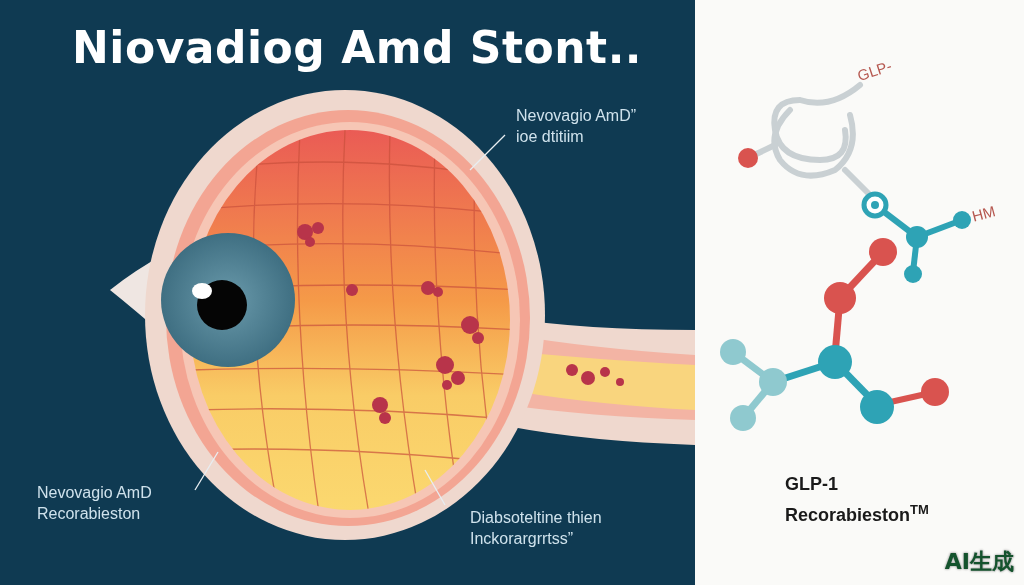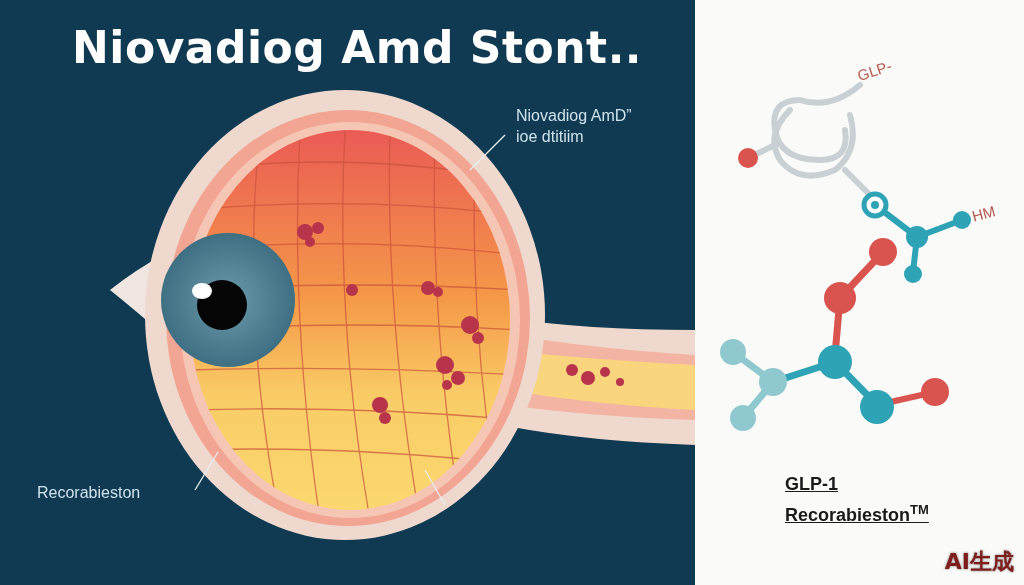--- a/index.html
+++ b/index.html
@@ -3,24 +3,24 @@
 <meta charset="utf-8">
 <style>
   html, body { margin: 0; padding: 0; }
   body { width: 1024px; height: 585px; overflow: hidden; position: relative; background: #fafaf8; font-family: "DejaVu Sans", "Liberation Sans", sans-serif; }
   .left-panel { position: absolute; left: 0; top: 0; width: 806px; height: 585px; background: #0f3a52; overflow: hidden; }
   .right-panel { position: absolute; left: 695px; top: 0; width: 329px; height: 585px; background: #fafaf8; }
   .title { position: absolute; left: 72px; top: 22px; color: #ffffff; font-weight: bold; font-size: 44px; letter-spacing: 0.5px; white-space: nowrap; font-family: "DejaVu Sans", sans-serif; }
   .label { position: absolute; color: #cfe2ec; font-size: 16px; line-height: 21px; white-space: nowrap; font-family: "Liberation Sans", sans-serif; }
   .label span { display: block; }
   .right-label { position: absolute; left: 785px; top: 471px; color: #1a1a1a; font-weight: bold; font-size: 18px; line-height: 26px; font-family: "Liberation Sans", sans-serif; }
-  .right-label span { display: block; text-decoration: underline; }
+  .right-label span { display: block; }
   .right-label sup { font-size: 13px; }
   .mol-text { position: absolute; color: #b5574f; font-size: 15px; font-family: "Liberation Sans", sans-serif; }
-  .watermark { position: absolute; right: 10px; bottom: 8px; color: #7f1d1d; font-weight: bold; font-size: 22px; text-shadow: 0 0 2px #999, 0 0 3px #bbb; font-family: "DejaVu Sans", sans-serif; }
+  .watermark { position: absolute; right: 10px; bottom: 8px; color: #14532d; font-weight: bold; font-size: 22px; text-shadow: 0 0 2px #999, 0 0 3px #bbb; font-family: "DejaVu Sans", sans-serif; }
   svg { position: absolute; left: 0; top: 0; }
 </style>
 </head>
 <body>
 
 <div class="left-panel">
   <svg width="695" height="585" viewBox="0 0 695 585">
     <defs>
       <linearGradient id="retina" x1="0" y1="0" x2="0" y2="1">
         <stop offset="0" stop-color="#ea5b55"></stop>
@@ -90,25 +90,30 @@
     <ellipse cx="202" cy="291" rx="10" ry="8" fill="#ffffff"></ellipse>
 
     <line x1="470" y1="170" x2="505" y2="135" stroke="#e8eef2" stroke-width="1.3"></line>
     <line x1="195" y1="490" x2="218" y2="452" stroke="#e8eef2" stroke-width="1.3"></line>
     <line x1="425" y1="470" x2="445" y2="505" stroke="#e8eef2" stroke-width="1.3"></line>
   </svg>
 
   <div class="title">Niovadiog Amd Stont..</div>
 
   <div class="label" style="left:516px; top:105px;">
-    <span>Niovadiog AmD”</span>
+    <span>Nevovagio AmD”</span>
     <span>ioe dtitiim</span>
   </div>
   <div class="label" style="left:37px; top:482px;">
+    <span>Nevovagio AmD</span>
     <span>Recorabieston</span>
+  </div>
+  <div class="label" style="left:470px; top:507px;">
+    <span>Diabsoteltine thien</span>
+    <span>Inckorargrrtss”</span>
   </div>
 </div>
 
 <div class="right-panel"></div>
 
 <svg width="1024" height="585" viewBox="0 0 1024 585" style="pointer-events:none;">
 
   <g fill="none" stroke="#c9d0d3" stroke-width="6" stroke-linecap="round">
     <path d="M860 85 Q830 110 800 100 Q770 100 775 130 Q780 160 820 160 Q850 160 845 130"></path>
     <path d="M790 110 Q765 135 780 160 Q800 185 835 170 Q860 150 850 115"></path>

